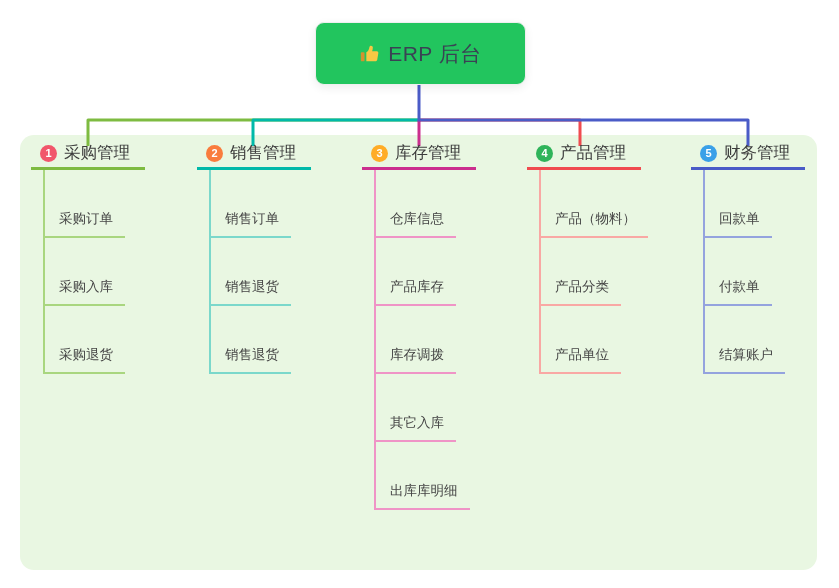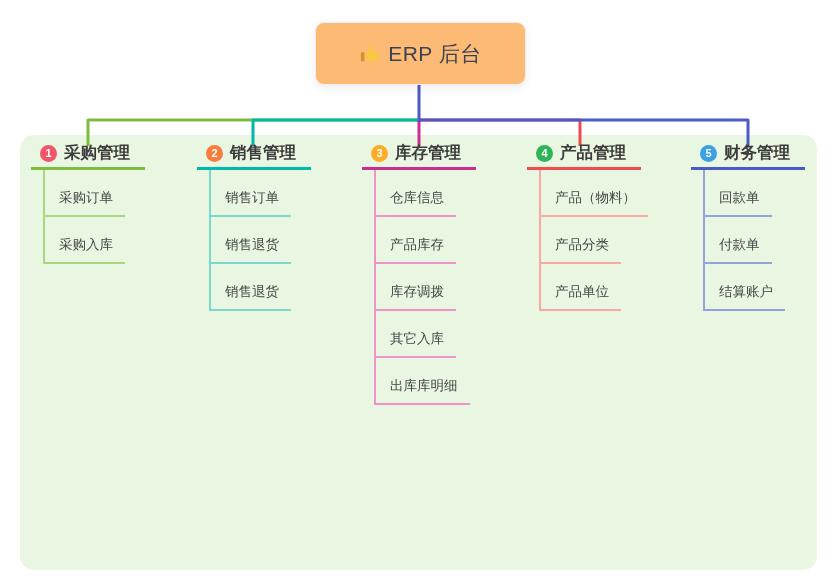--- a/index.html
+++ b/index.html
@@ -12,21 +12,21 @@
   .panel{
     position:absolute;left:20px;top:135px;width:797px;height:435px;
     border-radius:14px;
   }
   .connectors{
     position:absolute;left:0;top:0;width:839px;height:588px;
     pointer-events:none;
   }
   .root-node{
     position:absolute;left:315px;top:22px;width:209px;height:61px;
-    background:#fdba74;border:1px solid #efefef;border-radius:9px;
+    background:#22c55e;border:1px solid #efefef;border-radius:9px;
     box-shadow:0 3px 10px rgba(0,0,0,.07);
     display:flex;align-items:center;justify-content:center;gap:7px;
     z-index:3;
   }
   .root-label{
     font-size:21px;color:#3a4254;font-weight:500;letter-spacing:.5px;
   }
   .branch{
     position:absolute;top:146px;z-index:2;
   }
@@ -37,28 +37,28 @@
     border-bottom:3px solid var(--c);
     cursor:default;
   }
   .badge{
     width:17px;height:17px;border-radius:50%;
     color:#fff;font-size:11px;font-weight:bold;
     display:flex;align-items:center;justify-content:center;
     flex:0 0 auto;line-height:1;
   }
   .btext{
-    font-size:16.5px;color:#3b3b3b;font-weight:700;white-space:nowrap;text-align:center;
+    font-size:16.5px;color:#3b3b3b;font-weight:400;white-space:nowrap;text-align:center;
   }
   .items{
     margin-left:12px;
     border-left:2px solid var(--cl);
   }
   .item{
-    height:47px;box-sizing:border-box;
+    height:68px;box-sizing:border-box;
     display:flex;align-items:flex-end;
     padding:0 12px 8px 14px;
     border-bottom:2px solid var(--cl);
     width:fit-content;white-space:nowrap;
     font-size:13.5px;color:#454545;
   }
 </style>
 </head>
 <body>
 
@@ -85,20 +85,21 @@
 
 <div id="branches">
     <div class="branch" style="left: 31px; --c: #7ebb41; --cl: #a9d67f;">
       <div class="btitle">
         <span class="badge" style="background:#f1566b">1</span>
         <span class="btext">采购管理</span>
       </div>
       <div class="items">
         <div class="item">采购订单</div>
         <div class="item">采购入库</div>
+        <div class="item">采购退货</div>
       </div>
     </div>
     <div class="branch" style="left: 197px; --c: #00b9a9; --cl: #7bd8cb;">
       <div class="btitle">
         <span class="badge" style="background:#f97c3d">2</span>
         <span class="btext">销售管理</span>
       </div>
       <div class="items">
         <div class="item">销售订单</div>
         <div class="item">销售退货</div>

